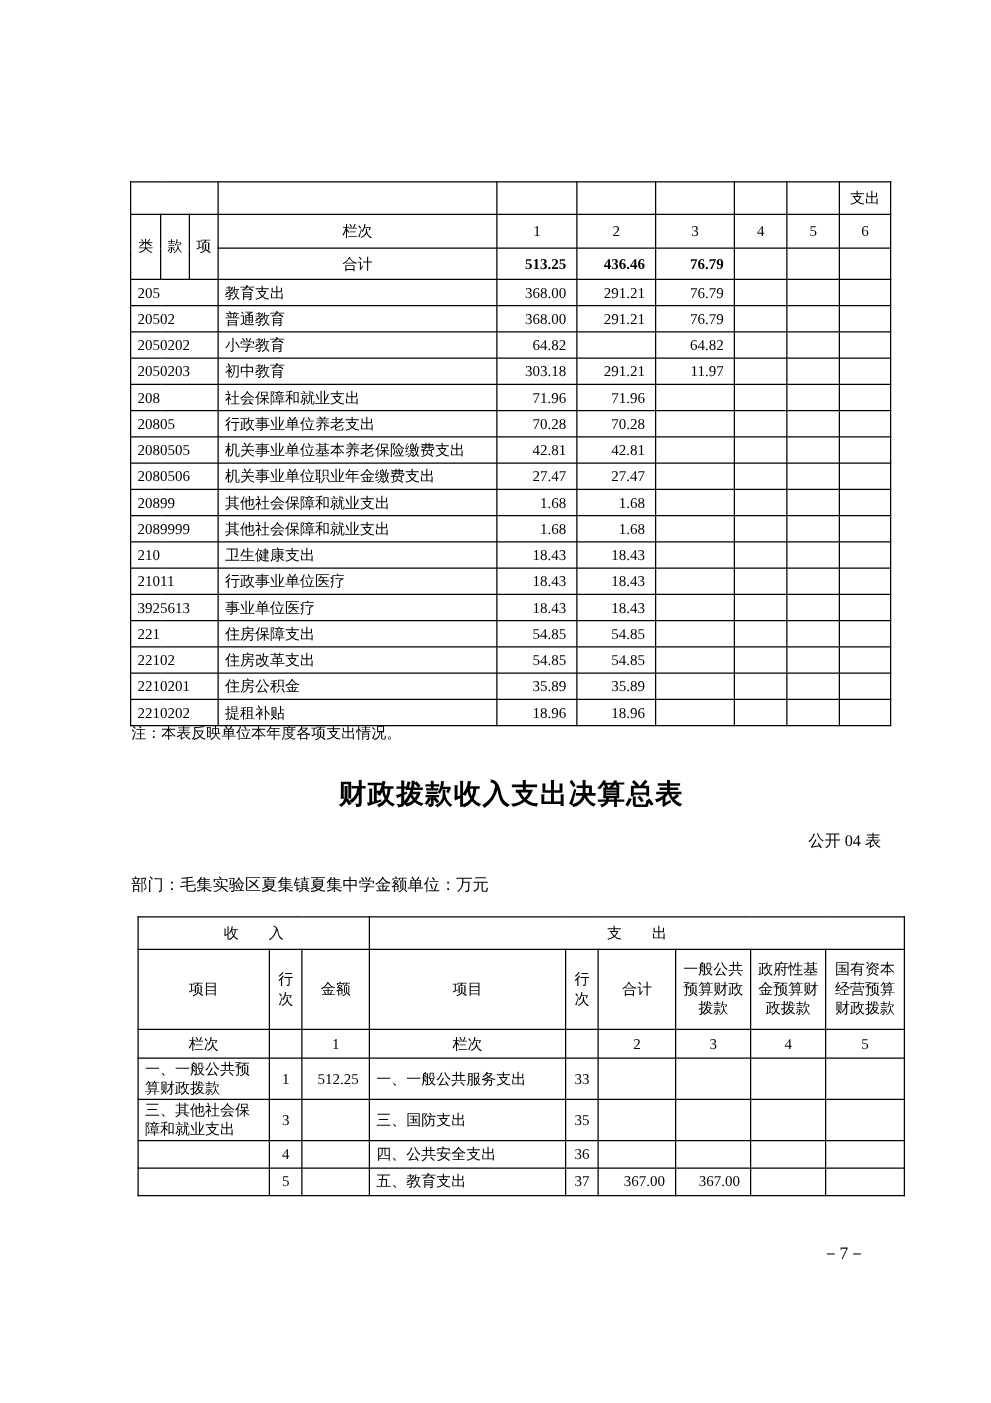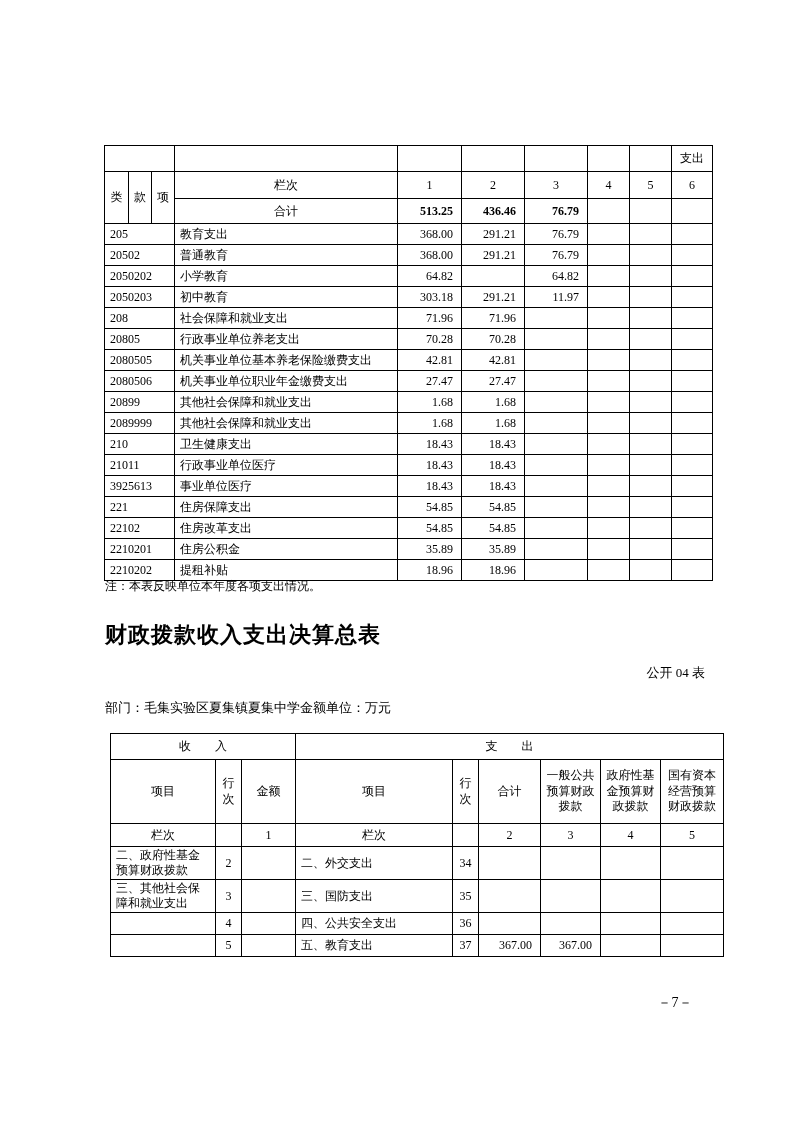--- a/index.html
+++ b/index.html
@@ -18,21 +18,21 @@
   .bold{font-weight:bold;}
   .code{text-align:left;padding-left:5px;}
   .name{text-align:left;padding-left:5px;}
   .item{text-align:left;padding-left:5px;}
 
   #t1{position:absolute;left:104px;top:145px;width:608px;}
   #t1 tbody.rows tr{height:21px;}
 
   #note{position:absolute;left:105px;top:578px;font-size:12px;}
   #title{
-    position:absolute;left:105px;top:620px;width:608px;text-align:left;
+    position:absolute;left:105px;top:620px;width:608px;text-align:center;
     font-family:"Liberation Sans","DejaVu Sans",sans-serif;
     font-weight:bold;font-size:22px;letter-spacing:1px;
   }
   #doclabel{position:absolute;left:105px;top:664px;width:600px;text-align:right;font-size:13px;}
   #deptline{
     position:absolute;left:105px;top:699px;width:608px;
     display:flex;font-size:13px;
   }
   #t2{position:absolute;left:110px;top:733px;width:613px;}
   #t2 tbody.rows tr{height:22px;}
@@ -307,25 +307,25 @@
       <td class="ctr">栏次</td>
       <td class="ctr"></td>
       <td class="ctr">2</td>
       <td class="ctr">3</td>
       <td class="ctr">4</td>
       <td class="ctr">5</td>
     </tr>
   </tbody>
   <tbody class="rows" id="t2body">
       <tr>
-        <td class="item">二、政府性基金预算财政拨款</td>
-        <td class="ctr">2</td>
-        <td class="num"></td>
-        <td class="item">二、外交支出</td>
-        <td class="ctr">34</td>
+        <td class="item">一、一般公共预算财政拨款</td>
+        <td class="ctr">1</td>
+        <td class="num">512.25</td>
+        <td class="item">一、一般公共服务支出</td>
+        <td class="ctr">33</td>
         <td class="num"></td>
         <td class="num"></td>
         <td class="num"></td>
         <td class="num"></td>
       </tr>
       <tr>
         <td class="item">三、其他社会保障和就业支出</td>
         <td class="ctr">3</td>
         <td class="num"></td>
         <td class="item">三、国防支出</td>

